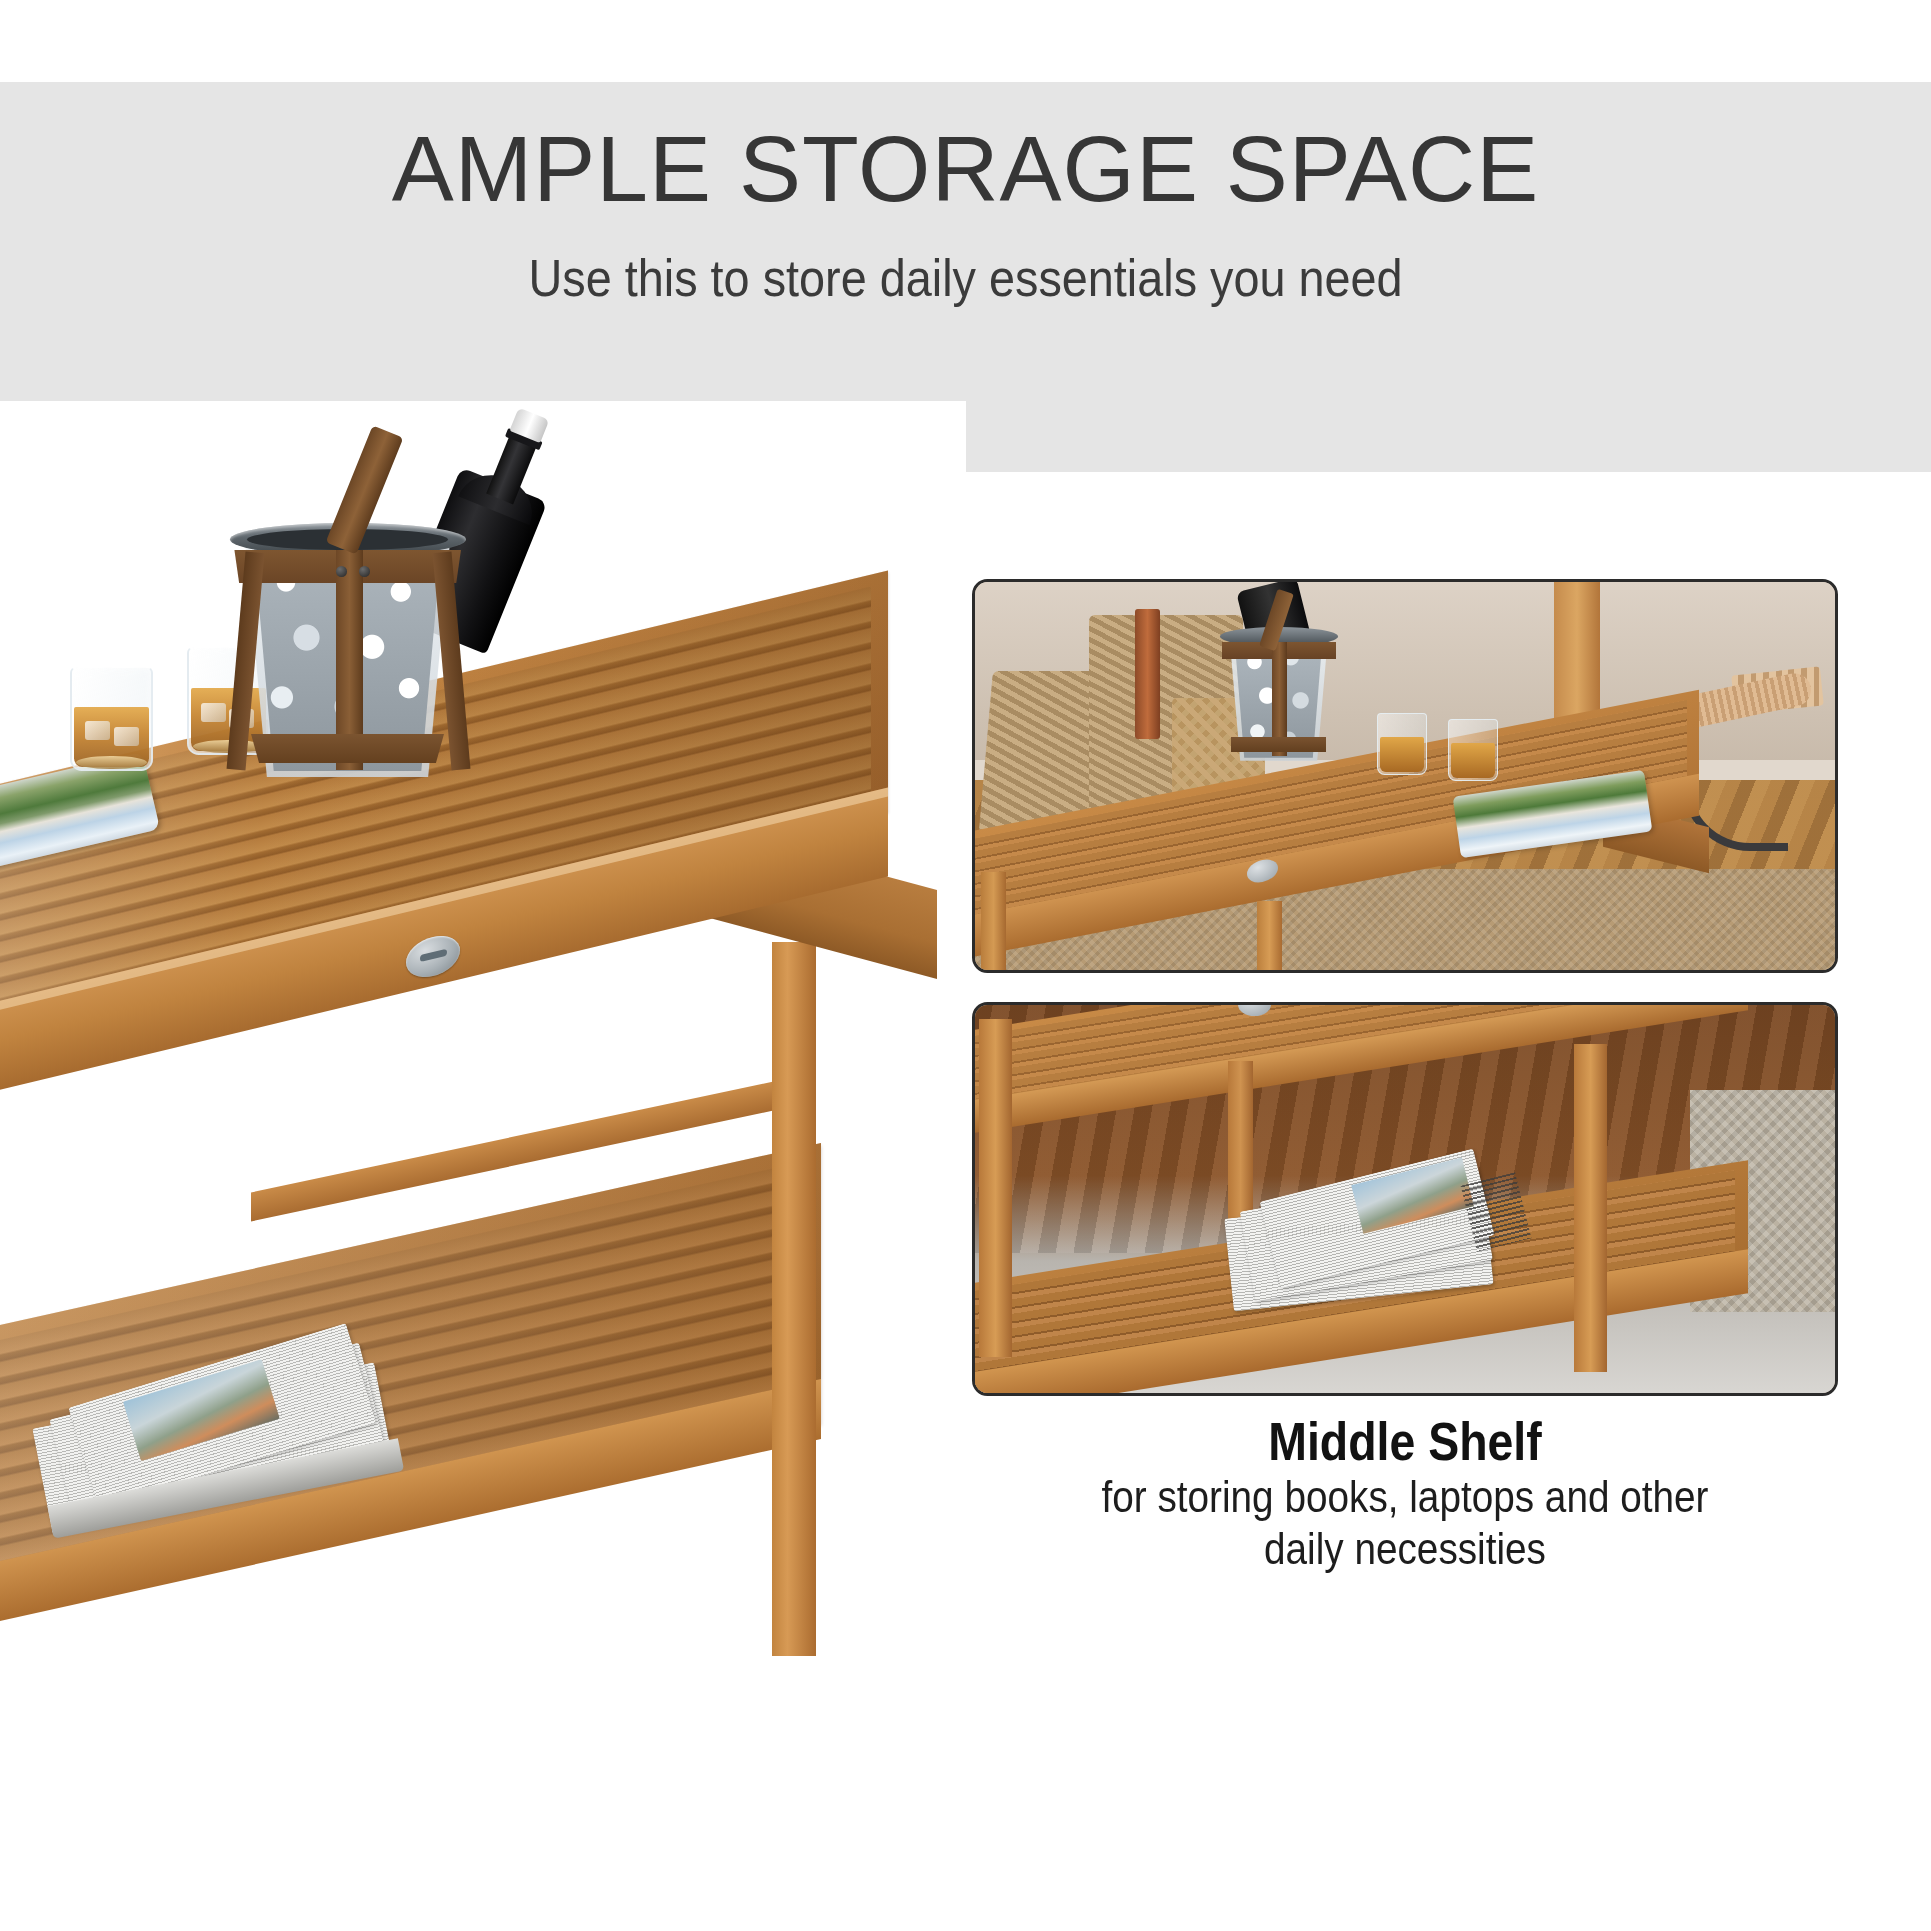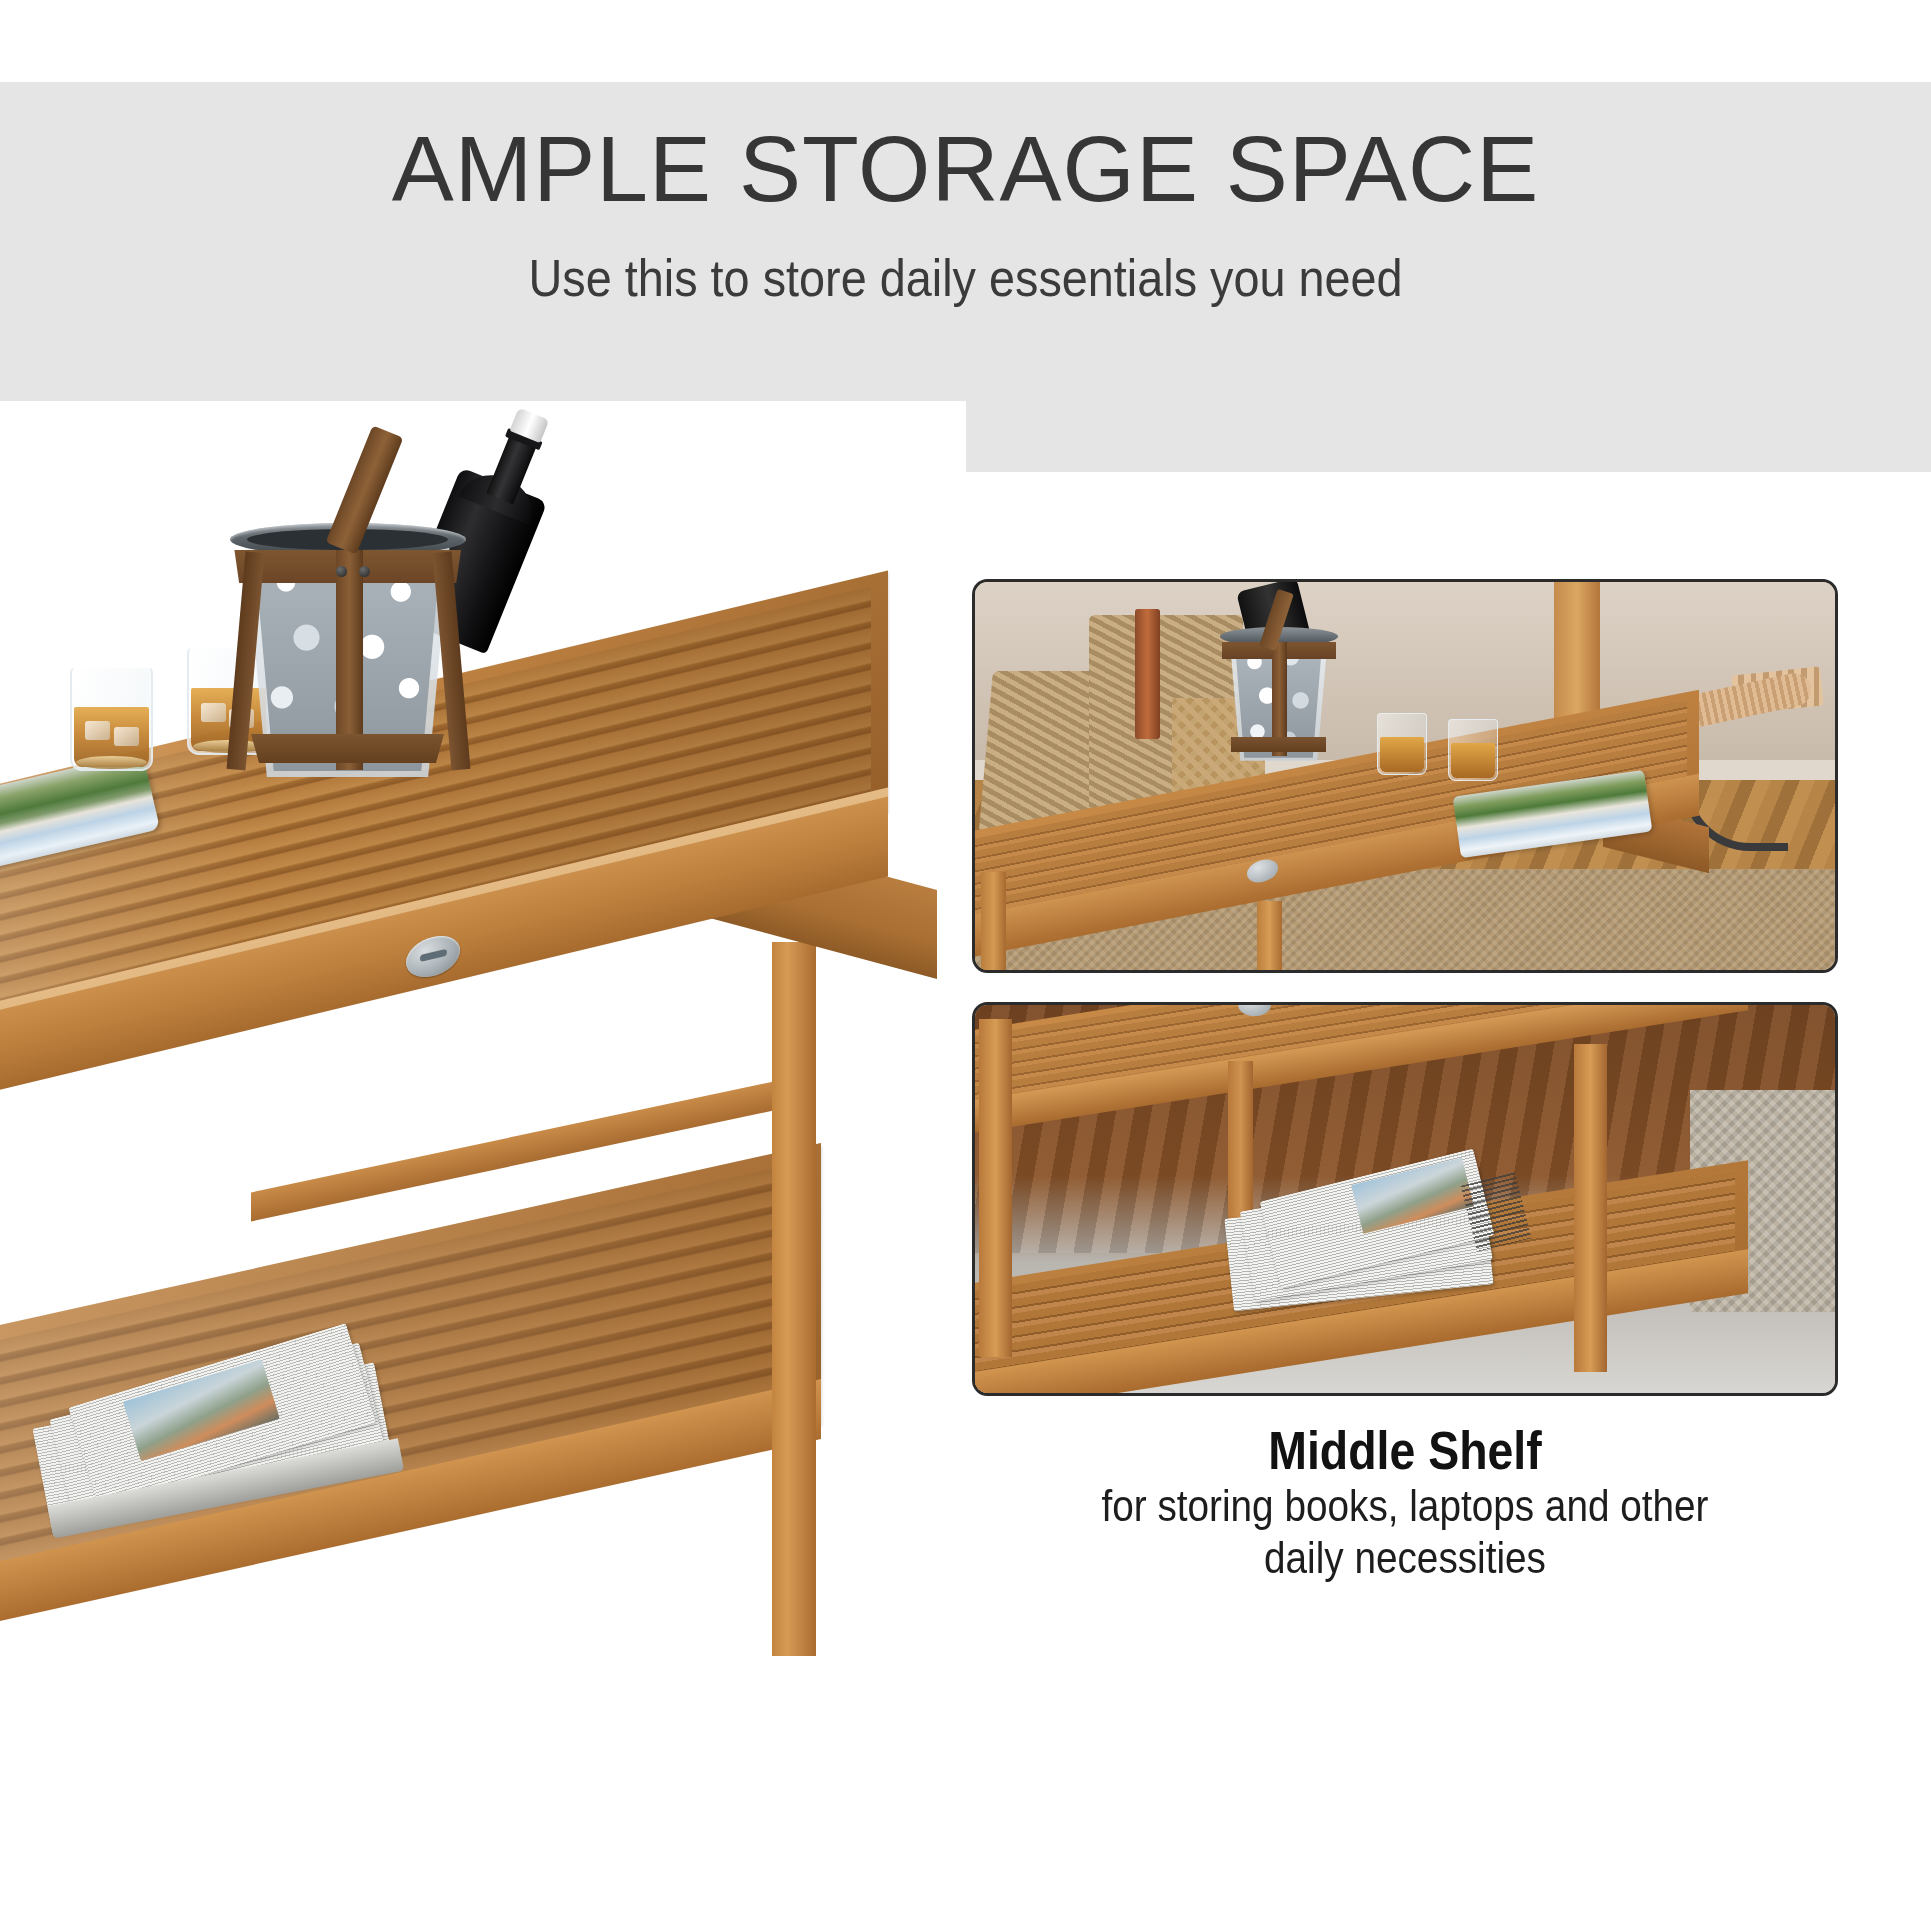--- a/index.html
+++ b/index.html
@@ -317,21 +317,21 @@
     font-size:54px; font-weight:bold; color:#121212;
     transform:scaleX(0.86); transform-origin:center;
     white-space:nowrap; line-height:1.1;
   }
   .caption-desc{
     font-size:44px; font-weight:300; color:#1d1d1d;
     transform:scaleX(0.88); transform-origin:center;
     line-height:1.18; white-space:nowrap;
   }
   #caption-top{ margin-top:27px; }
-  #caption-bottom{ margin-top:25px; }
+  #caption-bottom{ margin-top:16px; }
   #inset-bottom{ margin-top:29px; }
 
   
   .room-wall{
     position:absolute; left:0; top:0; width:100%; height:56%;
     background:linear-gradient(180deg,#ddd2c6 0%,#cec1b2 60%,#c4b6a6 100%);
   }
   .room-baseboard{
     position:absolute; left:0; top:46%; width:100%; height:5%;
     background:#e7e0d6; opacity:.8;

